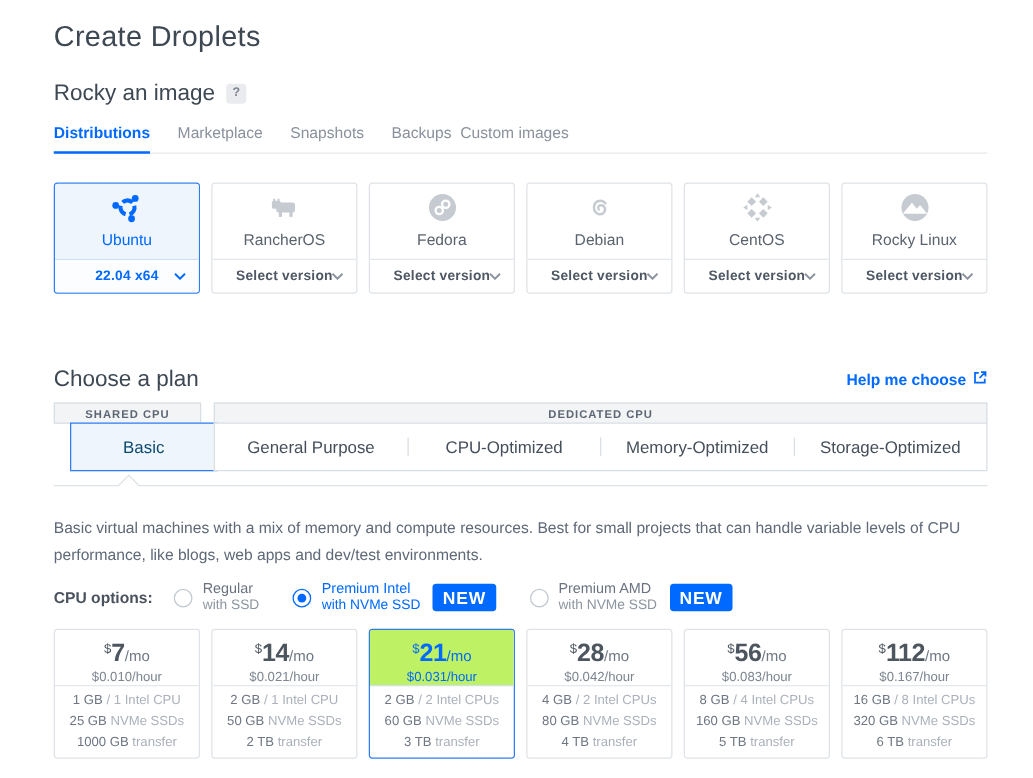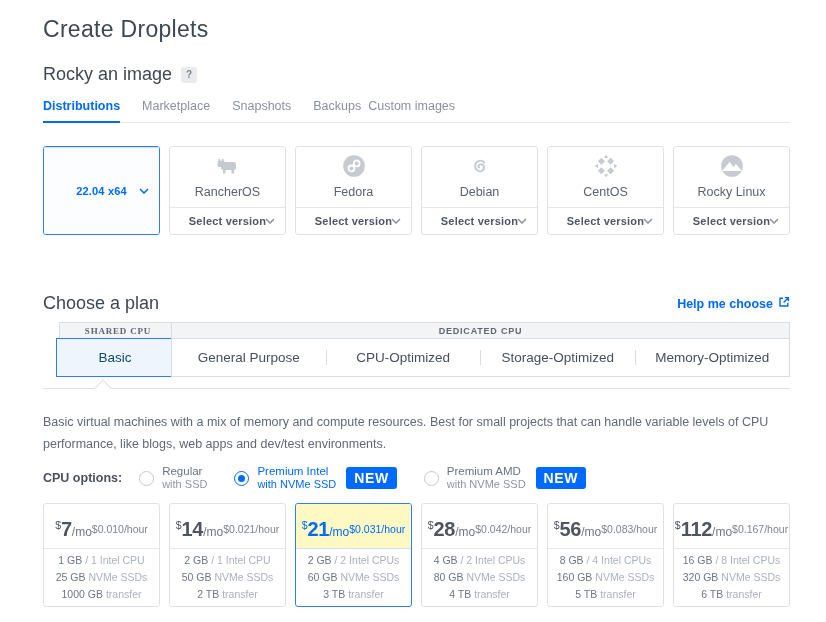--- a/index.html
+++ b/index.html
@@ -36,21 +36,21 @@
   .img-card.selected .distro-name, .img-card.selected .version-label { color: #0069ff; }
   .logo-box { height: 28px; display: flex; align-items: center; justify-content: center; }
 
   
   .h-plan { position: absolute; top: 293px; left: 0; }
   .help-link { position: absolute; top: 296px; right: 0; font-size: 12.5px; font-weight: 700; color: #0069ff; display: flex; align-items: center; gap: 5px; cursor: pointer; }
 
   
   .plan-tabs { position: absolute; top: 322px; left: 0; width: 747px; height: 56px; }
   .grp-header { position: absolute; top: 0; height: 17px; background: #f2f4f6; border: 1px solid #d9dee3; font-size: 9px; font-weight: 700; letter-spacing: .8px; color: #5d6773; display: flex; align-items: center; justify-content: center; }
-  .grp-shared { left: 16px; width: 118px; font-family: Liberation Serif, serif; }
+  .grp-shared { left: 0; width: 118px; }
   .grp-dedicated { left: 128px; width: 619px; }
   .plan-tab-basic { position: absolute; top: 16px; left: 13px; width: 118px; height: 39px; background: #eef5fd; border: 1px solid #2f7df6; color: #0c4a6e; font-size: 13.5px; font-weight: 500; display: flex; align-items: center; justify-content: center; cursor: pointer; }
   .ded-tabs { position: absolute; top: 16px; left: 128px; width: 619px; height: 39px; border: 1px solid #d9dee3; display: flex; background: #fff; align-items: center; }
   .ded-tab { flex: 1; border-right: 1px solid #d9dee3; display: flex; align-items: center; justify-content: center; font-size: 13.5px; font-weight: 500; color: #454f5b; cursor: pointer; }
   .ded-tab:last-child { border-right: none; }
 
   
   .plan-divider { position: absolute; top: 388px; left: 0; width: 747px; border-top: 1px solid #dde2e7; }
   .caret { position: absolute; left: 54px; top: -7px; width: 12px; height: 12px; background: #fff; border-left: 1px solid #dde2e7; border-top: 1px solid #dde2e7; transform: rotate(45deg); }
 
@@ -65,31 +65,31 @@
   .cpu-option.selected .radio::after { content: ''; display: block; width: 7px; height: 7px; margin: 3px; border-radius: 50%; background: #0069ff; }
   .cpu-texts { margin-left: 8px; }
   .cpu-line1 { font-size: 11.5px; color: #6a7380; line-height: 13px; }
   .cpu-line2 { font-size: 11px; color: #8d96a0; line-height: 13px; }
   .cpu-option.selected .cpu-line1, .cpu-option.selected .cpu-line2 { color: #0069ff; }
   .new-badge { margin-left: 10px; background: #0069ff; color: #fff; font-size: 14px; font-weight: 700; letter-spacing: .6px; padding: 3px 8px; border-radius: 3px; }
 
   
   .plan-cards { position: absolute; top: 503px; left: 0; display: flex; gap: 9px; }
   .plan-card { width: 117px; height: 104px; border: 1px solid #dfe3e8; border-radius: 3px; background: #fff; display: flex; flex-direction: column; overflow: hidden; cursor: pointer; }
-  .plan-price { height: 44px; display: flex; flex-direction: row; align-items: center; justify-content: center; padding-top: 4px; }
+  .plan-price { height: 44px; display: flex; flex-direction: column; align-items: center; justify-content: center; padding-top: 4px; }
   .price-line { color: #4d565f; line-height: 20px; }
   .price-cur { font-size: 10.5px; vertical-align: 7px; font-weight: 400; }
   .price-amount { font-size: 20px; font-weight: 600; letter-spacing: -.3px; }
   .price-per { font-size: 12px; color: #6e7883; }
   .price-hourly { font-size: 10.5px; color: #7c8590; margin-top: 1px; }
   .plan-specs { flex: 1; border-top: 1px solid #e4e7eb; display: flex; flex-direction: column; align-items: center; justify-content: center; gap: 2px; padding: 4px 2px; }
   .spec-line { font-size: 10.5px; color: #abb1bb; line-height: 15px; white-space: nowrap; }
   .spec-strong { color: #6e7683; }
   .plan-card.selected { border-color: #2f7df6; }
-  .plan-card.selected .plan-price { background: #fef9c3; }
+  .plan-card.selected .plan-price { background: #bef264; }
   .plan-card.selected .price-line, .plan-card.selected .price-per, .plan-card.selected .price-hourly { color: #0069ff; }
   .plan-card.selected .plan-specs { border-top-color: #cfe0f5; }
 </style>
 </head>
 <body>
 
 <div class="content">
 
   <h1 class="page-title">Create Droplets</h1>
 
@@ -102,20 +102,31 @@
     <span class="tab active">Distributions</span>
     <span class="tab">Marketplace</span>
     <span class="tab">Snapshots</span>
     <span class="tab tight">Backups</span>
     <span class="tab">Custom images</span>
   </div>
 
   <div class="image-cards">
 
     <div class="img-card selected">
+      <div class="card-top">
+        <span class="logo-box">
+          <svg width="26" height="26" viewBox="0 0 24 24">
+            <circle cx="12" cy="12" r="5.2" fill="none" stroke="#0069ff" stroke-width="3" stroke-dasharray="8 2.89" transform="rotate(-15 12 12)"></circle>
+            <circle cx="3.3" cy="10.5" r="2.5" fill="#0069ff"></circle>
+            <circle cx="17.7" cy="5.3" r="2.5" fill="#0069ff"></circle>
+            <circle cx="15.0" cy="20.3" r="2.5" fill="#0069ff"></circle>
+          </svg>
+        </span>
+        <span class="distro-name">Ubuntu</span>
+      </div>
       <div class="card-bottom">
         <span class="version-label">22.04 x64</span>
         <span class="chev">
           <svg width="10" height="6" viewBox="0 0 10 6">
               <path d="M1 1 L5 5 L9 1" stroke="#0069ff" stroke-width="1.5" fill="none"></path>
             </svg>
         </span>
       </div>
     </div>
 
@@ -247,22 +258,22 @@
     </span>
   </div>
 
   <div class="plan-tabs">
     <div class="grp-header grp-shared">SHARED CPU</div>
     <div class="grp-header grp-dedicated">DEDICATED CPU</div>
     <div class="plan-tab-basic">Basic</div>
     <div class="ded-tabs">
       <div class="ded-tab">General Purpose</div>
       <div class="ded-tab">CPU-Optimized</div>
+      <div class="ded-tab">Memory-Optimized</div>
       <div class="ded-tab">Storage-Optimized</div>
-      <div class="ded-tab">Memory-Optimized</div>
     </div>
   </div>
 
   <div class="plan-divider">
     <div class="caret"></div>
   </div>
 
   <p class="plan-desc">Basic virtual machines with a mix of memory and compute resources. Best for small projects that can handle variable levels of CPU performance, like blogs, web apps and dev/test environments.</p>
 
   <div class="cpu-row">

